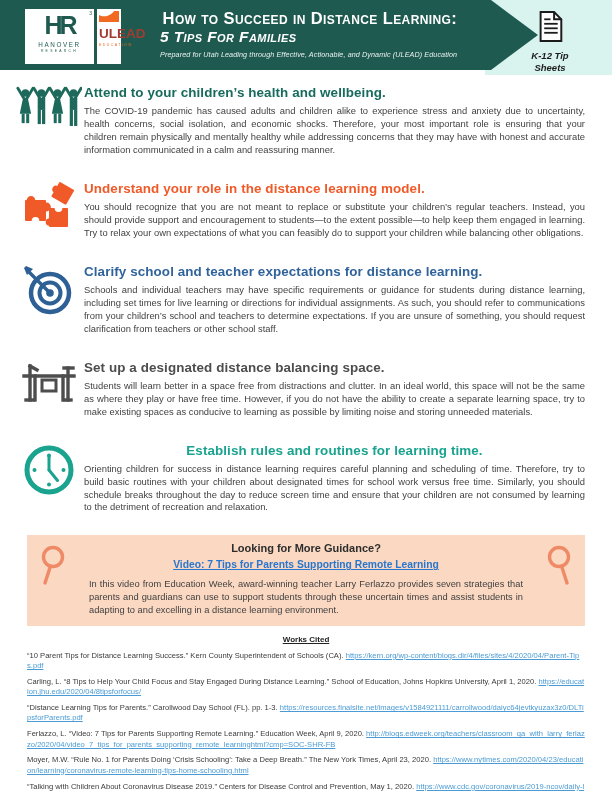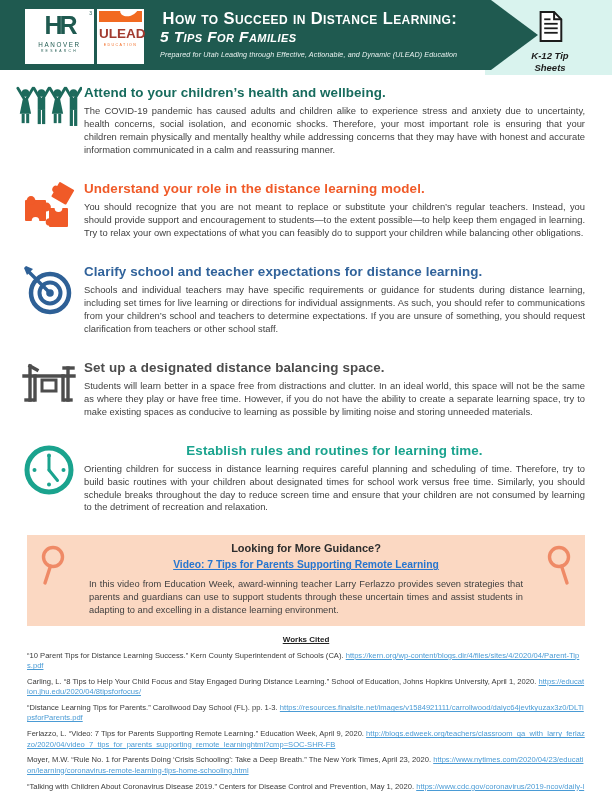--- a/index.html
+++ b/index.html
@@ -17,21 +17,21 @@
     position:absolute; top:0; left:0; width:538px; height:70px;
     background:#1f5a50;
     clip-path:polygon(0 0, 491px 0, 538px 35px, 491px 70px, 0 70px);
   }
   .logo-row { position:absolute; left:25px; top:9px; display:flex; gap:3px; }
   .hr-box { width:69px; height:55px; background:#ffffff; text-align:center; padding-top:3px; position:relative; }
   .hr-letters { font-size:25px; line-height:26px; color:#1f5a50; letter-spacing:-3px; font-weight:bold; }
   .hr-mark { position:absolute; top:1px; right:2px; font-size:5px; color:#1f5a50; }
   .hr-name { font-size:6.3px; letter-spacing:1.6px; color:#1f5a50; margin-top:3px; }
   .hr-sub { font-size:3.4px; letter-spacing:2.3px; color:#1f5a50; margin-top:1px; }
-  .ulead-box { width:47px; height:55px; background:#ffffff; padding:2px 2px; text-align:center; }
+  .ulead-box { width:24px; height:55px; background:#ffffff; padding:2px 2px; text-align:center; }
   .ulead-band { height:11px; background:#f26a21; position:relative; overflow:hidden; }
   .ulead-band::after { content:""; position:absolute; right:4px; top:-7px; width:18px; height:12px; background:#ffffff; border-radius:50%; transform:rotate(-18deg); }
   .ulead-name { font-size:13.5px; font-weight:bold; color:#a23b30; line-height:15px; margin-top:4px; }
   .ulead-sub { font-size:3.6px; letter-spacing:1.4px; color:#f26a21; margin-top:2px; }
   .title-block { position:absolute; left:160px; top:9px; color:#ffffff; }
   .title-1 { font-variant:small-caps; font-weight:bold; font-size:16.5px; letter-spacing:0.4px; line-height:19px;text-align:right; }
   .title-2 { font-variant:small-caps; font-weight:bold; font-style:italic; font-size:15.5px; letter-spacing:0.4px; line-height:18px; }
   .subtitle { font-style:italic; font-size:7.2px; color:#e9f2f0; margin-top:4px; letter-spacing:0.1px; }
   .badge { position:absolute; top:10px; right:16px; width:92px; text-align:center; }
   .badge-label { font-size:9.5px; font-weight:bold; font-style:italic; color:#1c1c1c; line-height:11.5px; margin-top:3px; }

